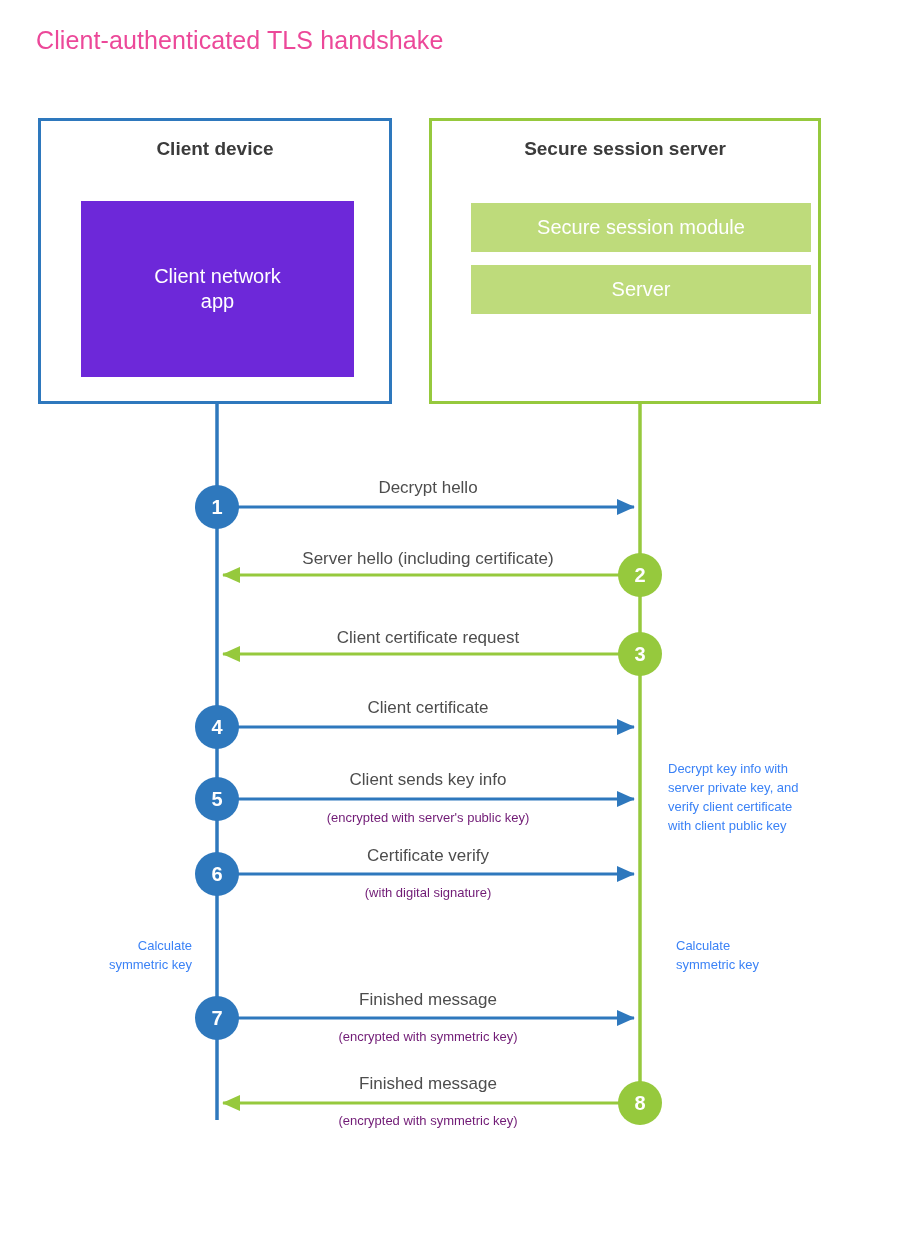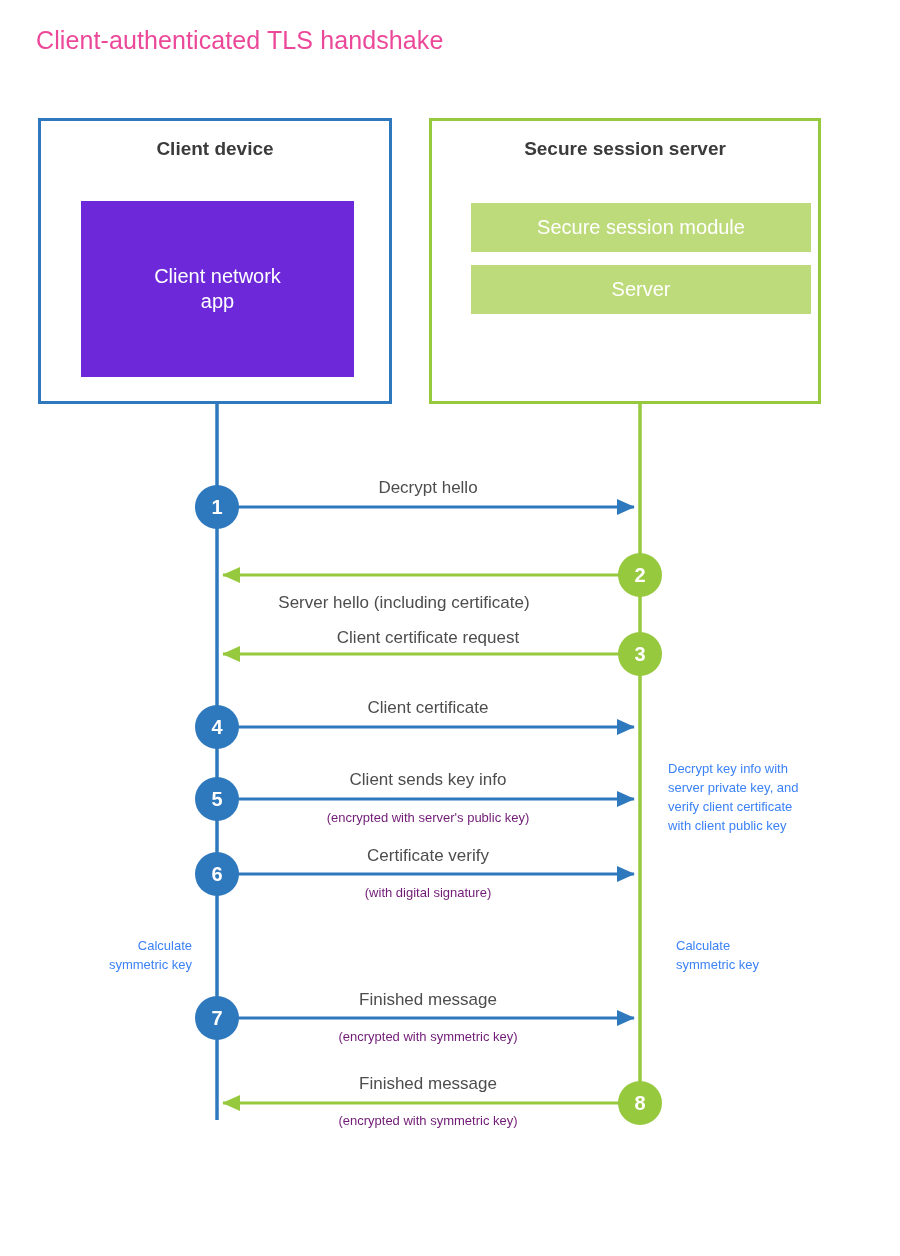--- a/index.html
+++ b/index.html
@@ -189,21 +189,21 @@
 <div class="step-circle server" style="left:618px; top:553px;">2</div>
 <div class="step-circle server" style="left:618px; top:632px;">3</div>
 <div class="step-circle client" style="left:195px; top:705px;">4</div>
 <div class="step-circle client" style="left:195px; top:777px;">5</div>
 <div class="step-circle client" style="left:195px; top:852px;">6</div>
 <div class="step-circle client" style="left:195px; top:996px;">7</div>
 <div class="step-circle server" style="left:618px; top:1081px;">8</div>
 
 <div class="msg-label" style="left:428px; top:478px;">Decrypt hello</div>
 
-<div class="msg-label" style="left:404px; top:549px;margin-top:44px;">Server hello (including certificate)</div>
+<div class="msg-label" style="left:428px; top:549px;">Server hello (including certificate)</div>
 
 <div class="msg-label" style="left:428px; top:628px;">Client certificate request</div>
 
 <div class="msg-label" style="left:428px; top:698px;">Client certificate</div>
 
 <div class="msg-label" style="left:428px; top:770px;">Client sends key info</div>
 <div class="msg-sub" style="left:428px; top:810px;">(encrypted with server's public key)</div>
 
 <div class="msg-label" style="left:428px; top:846px;">Certificate verify</div>
 <div class="msg-sub" style="left:428px; top:885px;">(with digital signature)</div>

